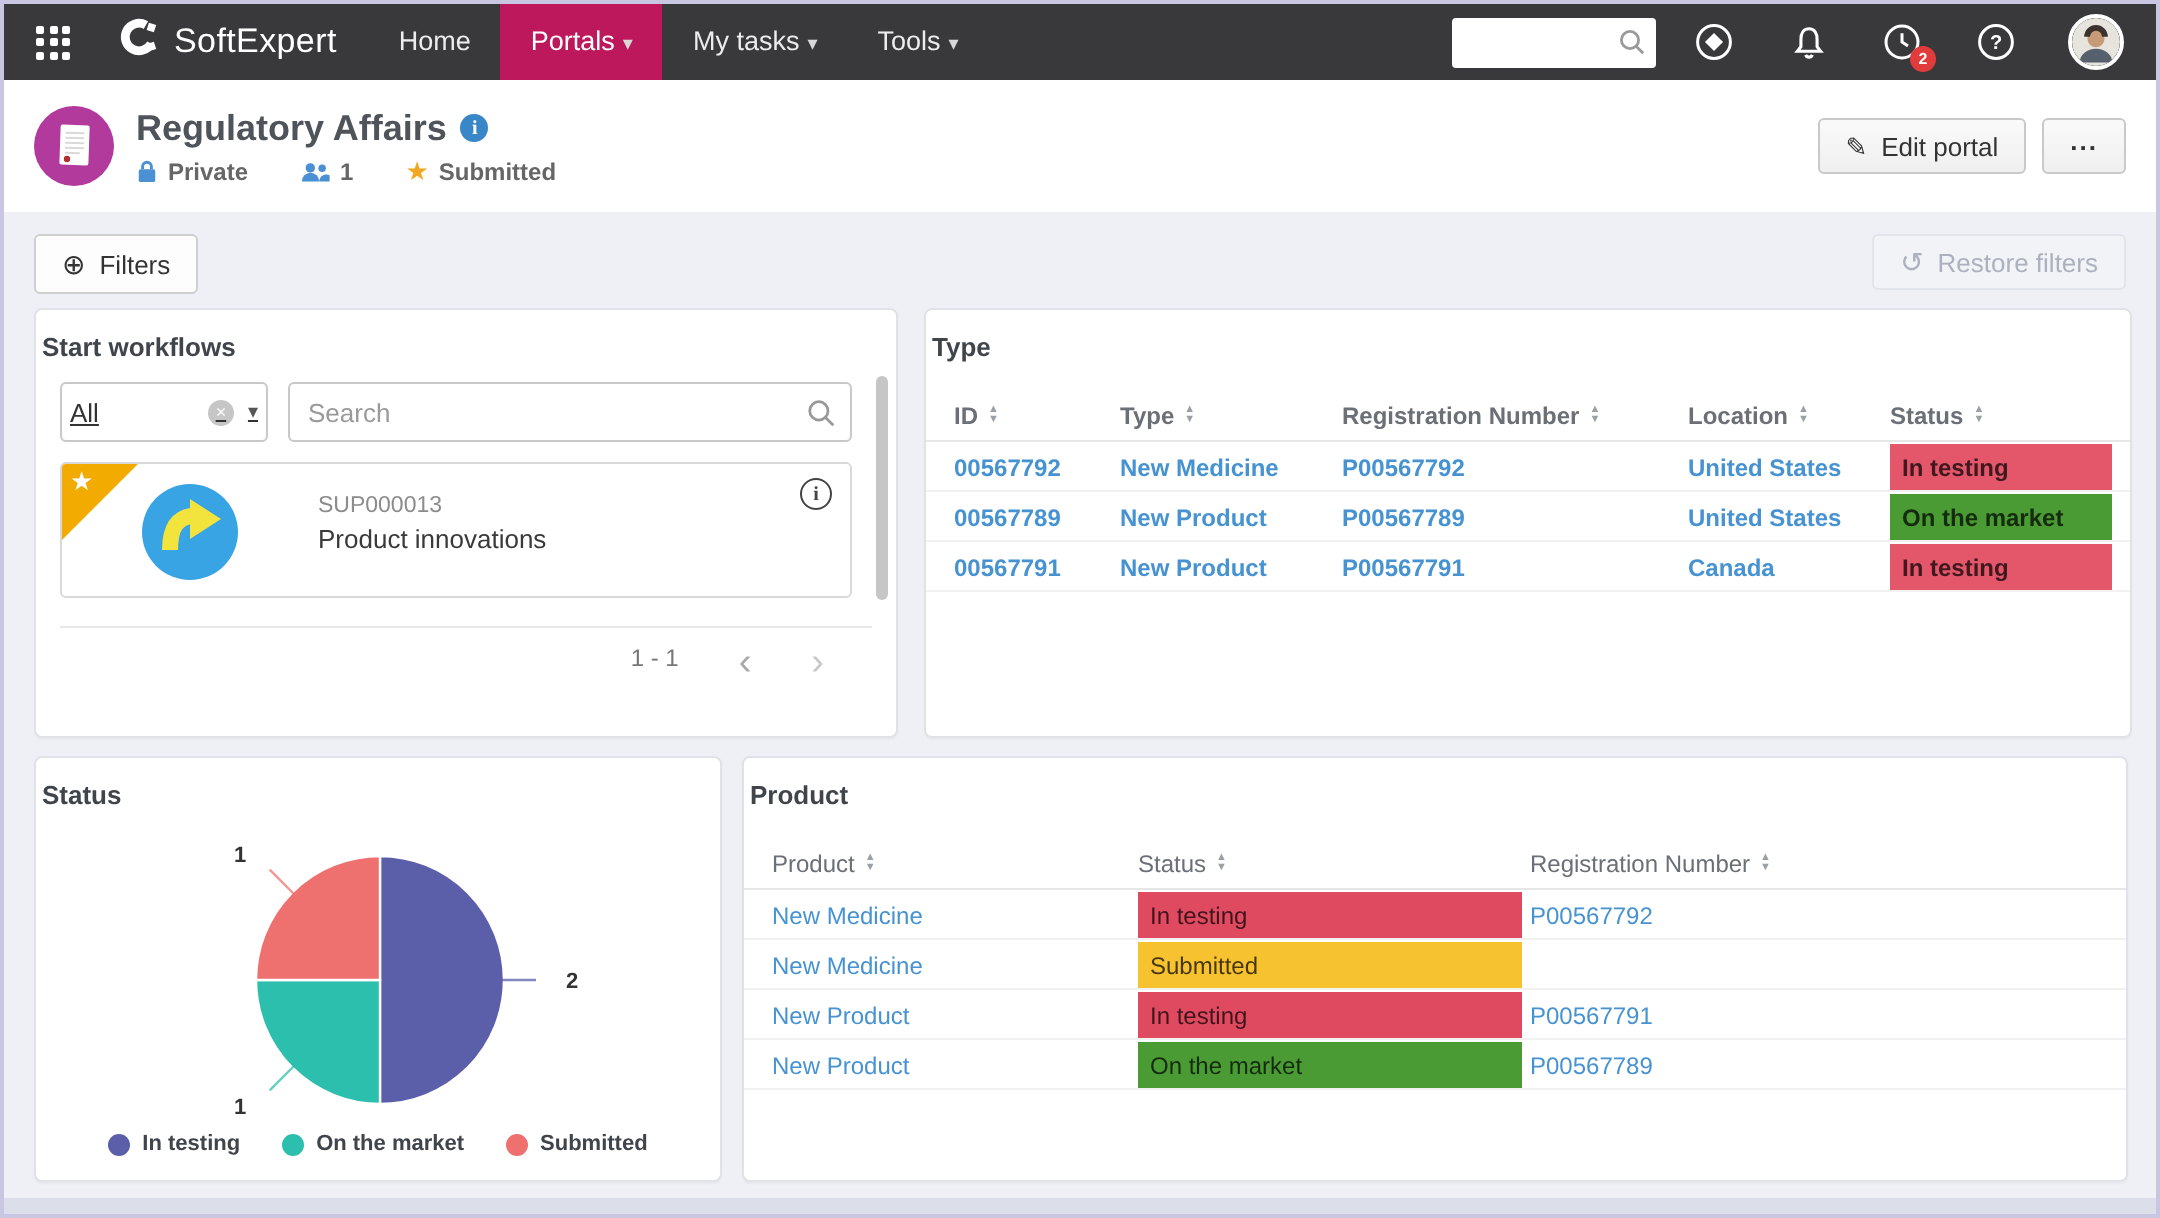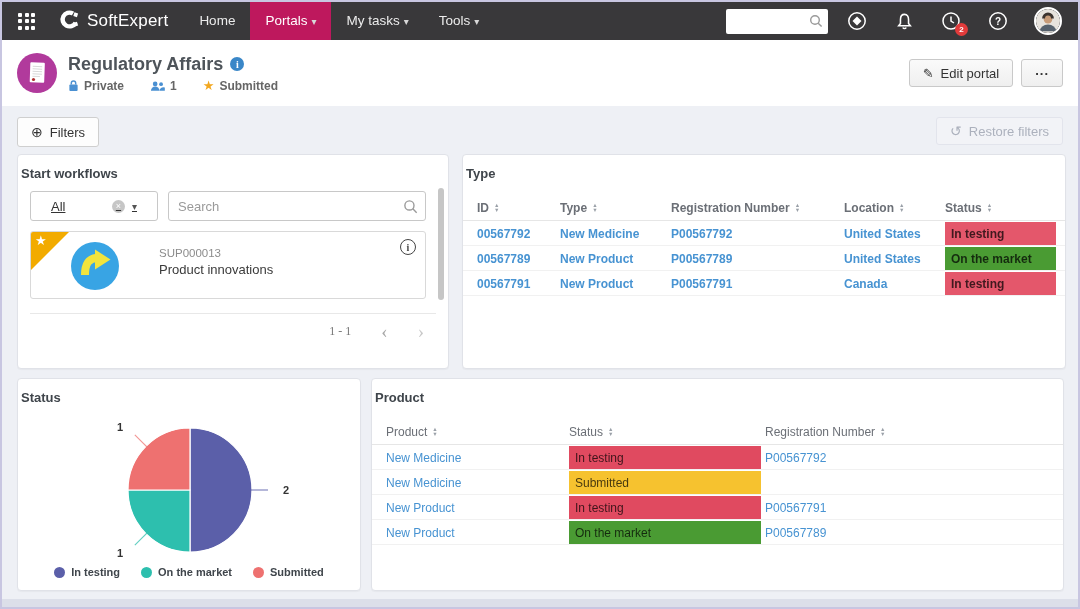--- a/index.html
+++ b/index.html
@@ -55,42 +55,42 @@
   .panel { position:absolute; background:#fff; border:1px solid #e0e2e8; border-radius:4px; box-shadow:0 1px 1px rgba(40,40,60,.04); }
   .panel-title { font-size:13px; font-weight:bold; color:#3f454b; padding:11px 3px 0; }
 
   .wf-panel   { left:15px;  top:152px; width:432px; height:215px; }
   .type-panel { left:460px; top:152px; width:604px; height:215px; }
   .st-panel   { left:15px;  top:376px; width:344px; height:213px; }
   .pr-panel   { left:369px; top:376px; width:693px; height:213px; }
 
   
   .wf-controls { display:flex; gap:10px; padding:10px 22px 0 12px; }
-  .dropdown { width:128px; height:30px; border:1px solid #c8c8c8; border-radius:3px; display:flex; align-items:center;
-              padding:0 20px; font-size:13px; color:#333; cursor:pointer; background:#fff;text-decoration:underline; }
+  .dropdown { width:104px; height:30px; border:1px solid #c8c8c8; border-radius:3px; display:flex; align-items:center;
+              padding:0 4px; font-size:13px; color:#333; cursor:pointer; background:#fff;text-decoration:underline; }
   .clear-ic { margin-left:auto; width:13px; height:13px; border-radius:50%; background:#c6c6c6; color:#fff; font-size:9px;
               display:flex; align-items:center; justify-content:center; cursor:pointer; }
   .dd-caret { margin-left:7px; color:#555; font-size:10px; }
   .wf-search { position:relative; flex:1; height:30px; }
   .wf-search input { width:100%; height:100%; border:1px solid #c8c8c8; border-radius:3px; font-size:13px; color:#333; padding:0 28px 0 9px; outline:none; }
   .wf-search input::placeholder { color:#9a9a9a; }
   .wf-search .mag { position:absolute; right:7px; top:7px; }
   .wf-scrollbar { position:absolute; right:4px; top:33px; width:6px; height:112px; border-radius:3px; background:#c6c6c6; cursor:pointer; }
   .wf-card { position:relative; margin:10px 22px 0 12px; height:68px; border:1px solid #d9d9d9; border-radius:3px; background:#fff; cursor:pointer; overflow:hidden; }
   .ribbon { position:absolute; left:0; top:0; width:0; height:0; border-top:38px solid #f2ab00; border-right:38px solid transparent; }
   .ribbon-star { position:absolute; left:4px; top:1px; color:#fff; font-size:13px; }
   .wf-circle { position:absolute; left:40px; top:10px; }
   .wf-texts { position:absolute; left:128px; top:15px; }
   .wf-id { font-size:11.5px; color:#8c8c8c; }
   .wf-name { font-size:13px; color:#3a3a3a; margin-top:3px; }
   .wf-info { position:absolute; right:9px; top:7px; width:16px; height:16px; border:1.5px solid #444; border-radius:50%;
              color:#444; font-size:10px; font-weight:bold; display:flex; align-items:center; justify-content:center; cursor:pointer;
              font-family:"Liberation Serif","DejaVu Serif",serif; }
   .wf-divider { margin:14px 12px 0; border-top:1px solid #e8e8e8; }
-  .wf-pager { display:flex; align-items:center; justify-content:flex-end; gap:30px; padding:8px 24px 0;font-family:Liberation Serif, serif; }
+  .wf-pager { display:flex; justify-content:flex-end; gap:30px; padding:8px 36px 0; }
   .pager-label { font-size:12px; color:#777; }
   .pg-chev { font-size:19px; color:#a9a9a9; cursor:pointer; line-height:1; }
   .pg-chev.dis { color:#c9c9c9; }
 
   
   .type-grid { display:grid; grid-template-columns:83px 111px 173px 101px 1fr; padding:0 9px 0 14px;font-weight:bold; }
   .pr-grid   { display:grid; grid-template-columns:183px 196px 1fr; padding:0 14px; }
   .t-header { margin-top:14px; height:26px; align-items:center; border-bottom:1px solid #e6e6e6; }
   .th { display:flex; align-items:center; font-size:12px; color:#6b6f76; cursor:pointer; }
   .sort { display:inline-flex; flex-direction:column; margin-left:5px; }

